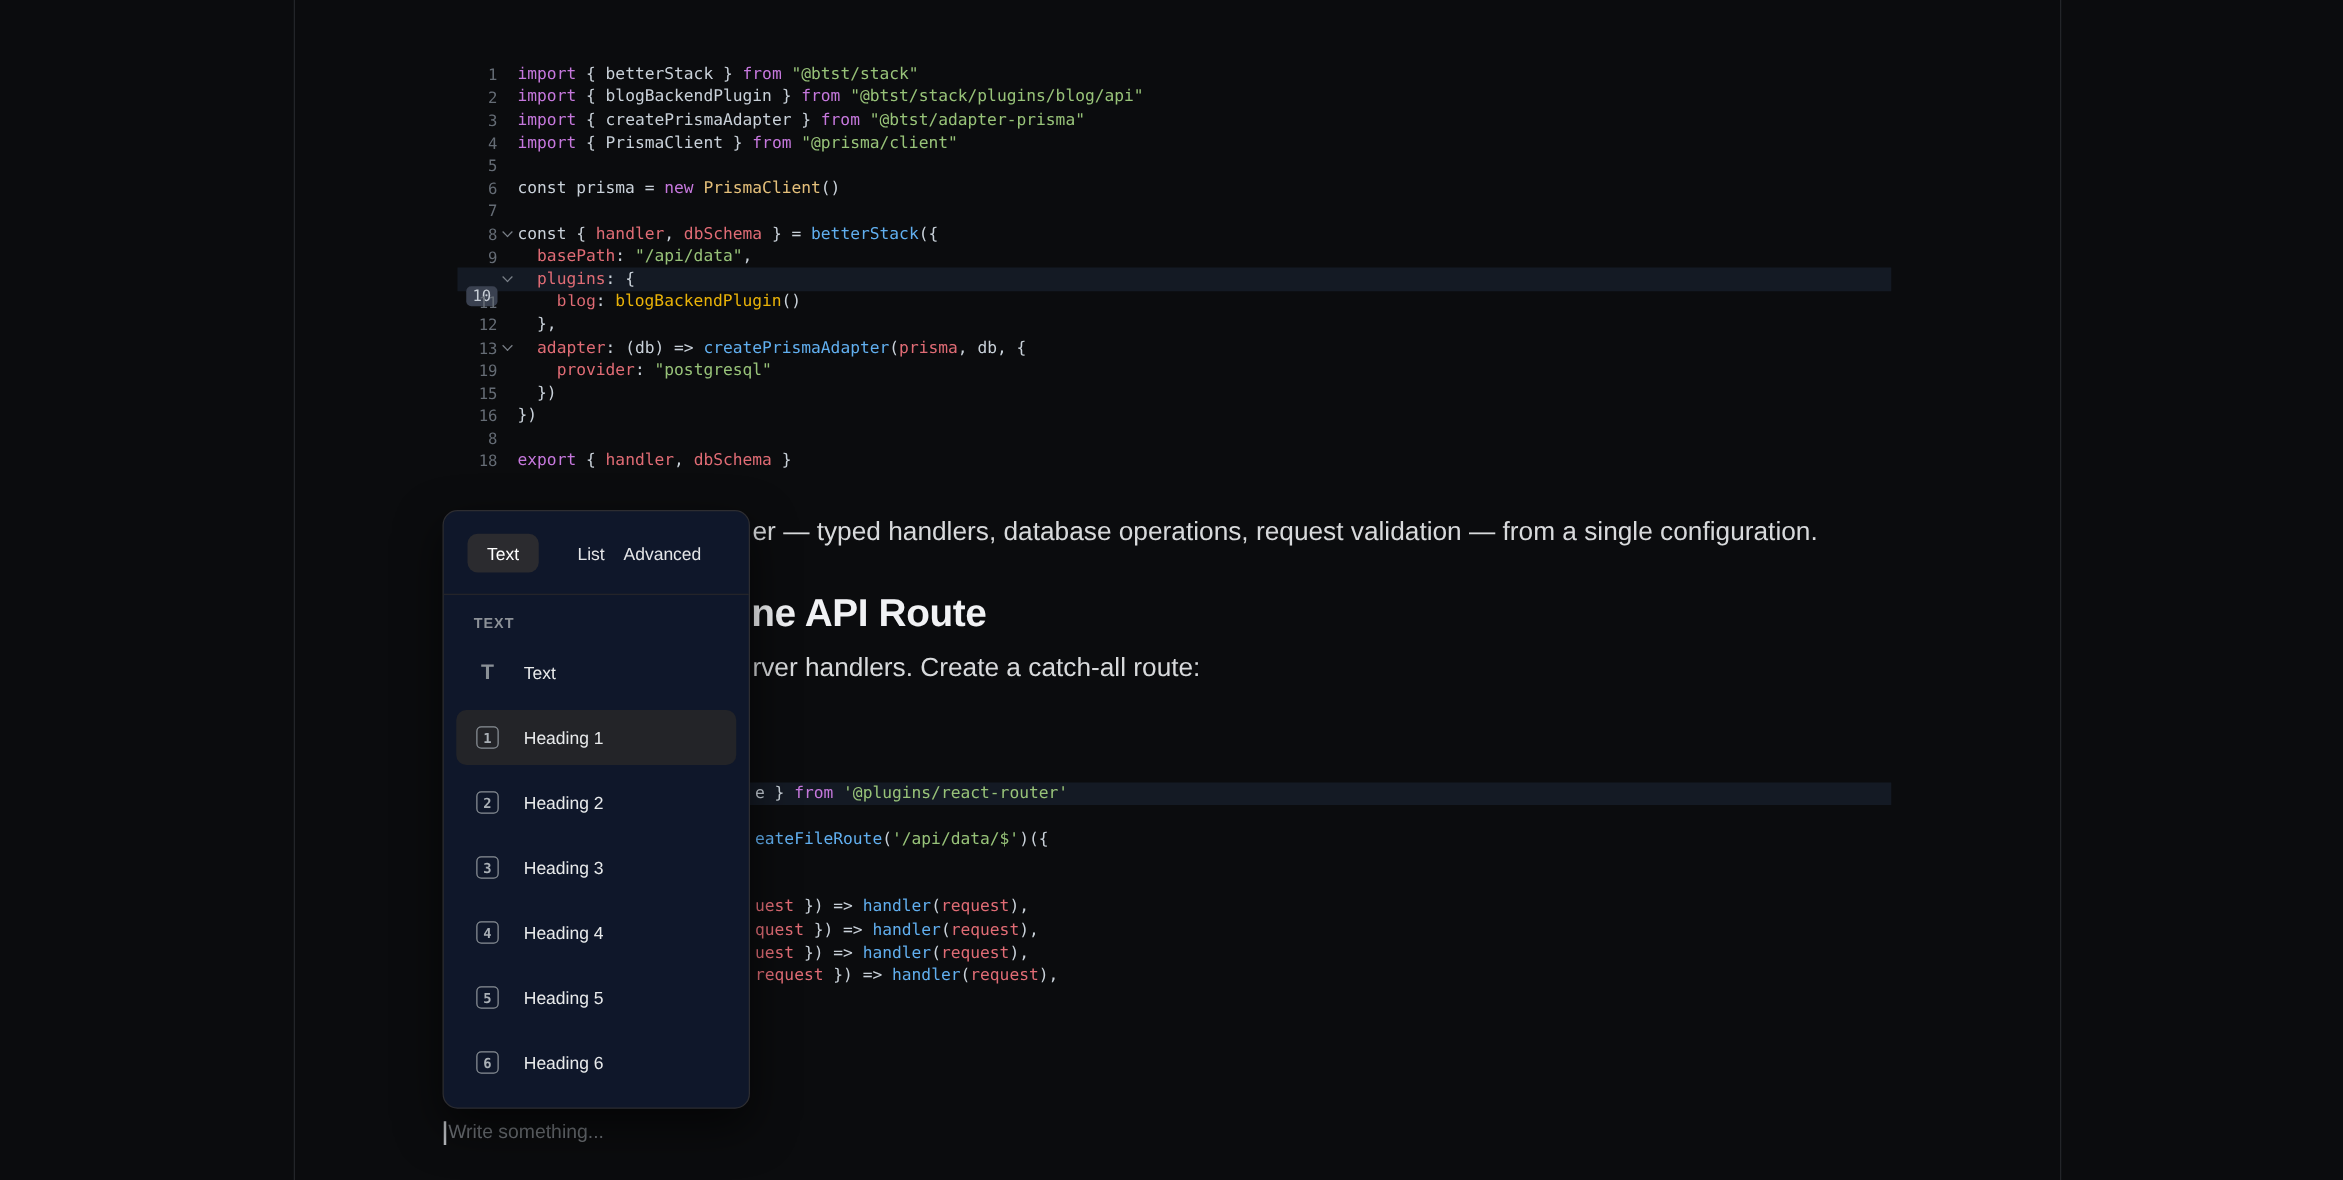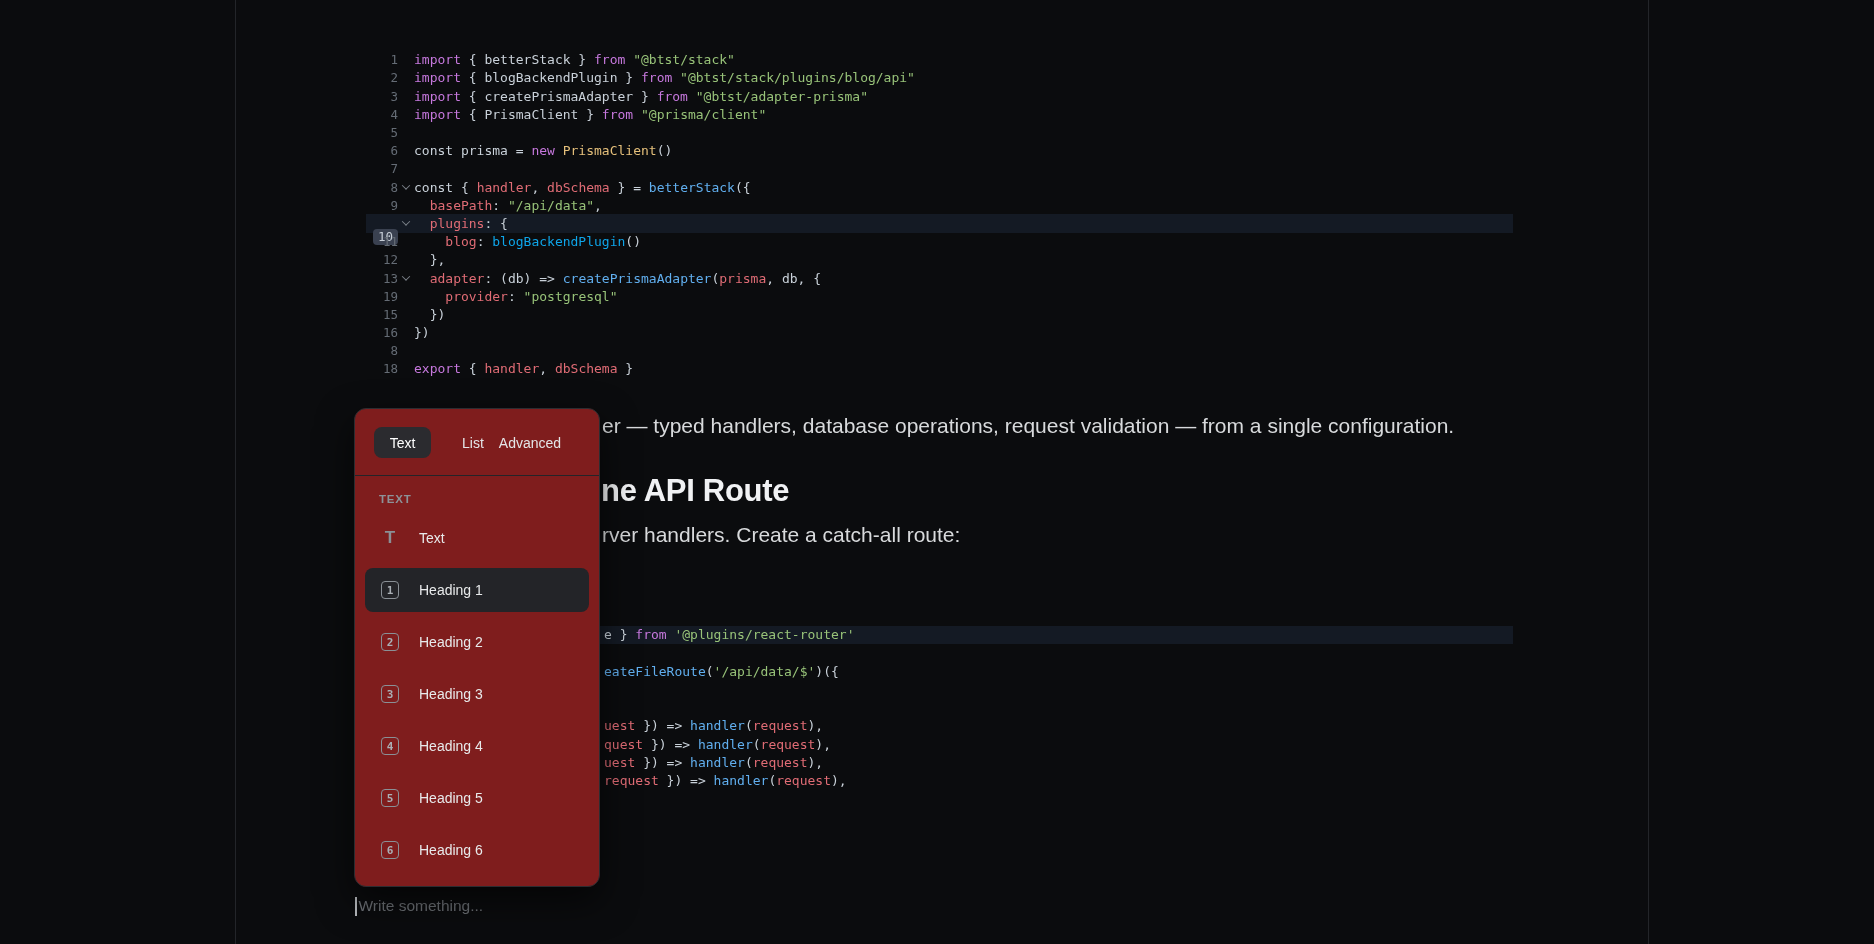--- a/index.html
+++ b/index.html
@@ -23,21 +23,21 @@
           transform:rotate(45deg) translate(-1px,-1px); display:inline-block; }
   .num-badge { background:#3a4150; color:#c7ced6; border-radius:4px; padding:0 5px; display:inline-block; line-height:16px;margin-top:28px; }
   .code-text { white-space:pre; }
   .codeblock2 .code-row { padding-left:238px; }
   
   .frag { position:absolute; color:#d8dadc; font-size:21px; white-space:nowrap; }
   .frag-heading { position:absolute; color:#f1f2f4; font-size:31px; font-weight:600; letter-spacing:-0.3px; white-space:nowrap; }
   
   .popup {
     position:absolute; left:354px; top:408px; width:246px; height:479px;
-    background:#7f1d1d; border:1px solid #2d2d31; border-radius:12px;
+    background:#0f172a; border:1px solid #2d2d31; border-radius:12px;
     box-shadow:0 14px 36px rgba(0,0,0,0.6); z-index:10;
   }
   .tabs { display:flex; align-items:center; padding:18px 0 0 19px; }
   .tab { font-size:14px; font-weight:500; color:#e4e5e7; cursor:default; }
   .tab.active { background:#2b2b2f; border-radius:8px; width:57px; height:31px;
                 display:flex; align-items:center; justify-content:center; color:#fff; }
   .tab.t-list { margin-left:31px; }
   .tab.t-adv  { margin-left:15px; }
   .popup-divider { height:1px; background:#242429; margin-top:17px; }
   .section-label { color:#8d9298; font-size:11.5px; font-weight:700; letter-spacing:0.8px; margin:17px 0 0 24px; }
@@ -68,21 +68,21 @@
       <div class="code-row"><span class="gutter">1</span><span class="chevslot"></span><span class="code-text"><span style="color: rgb(198, 120, 221);">import</span><span style="color: rgb(201, 209, 217);"> { betterStack } </span><span style="color: rgb(198, 120, 221);">from</span><span style="color: rgb(152, 195, 121);"> "@btst/stack"</span></span></div>
       <div class="code-row"><span class="gutter">2</span><span class="chevslot"></span><span class="code-text"><span style="color: rgb(198, 120, 221);">import</span><span style="color: rgb(201, 209, 217);"> { blogBackendPlugin } </span><span style="color: rgb(198, 120, 221);">from</span><span style="color: rgb(152, 195, 121);"> "@btst/stack/plugins/blog/api"</span></span></div>
       <div class="code-row"><span class="gutter">3</span><span class="chevslot"></span><span class="code-text"><span style="color: rgb(198, 120, 221);">import</span><span style="color: rgb(201, 209, 217);"> { createPrismaAdapter } </span><span style="color: rgb(198, 120, 221);">from</span><span style="color: rgb(152, 195, 121);"> "@btst/adapter-prisma"</span></span></div>
       <div class="code-row"><span class="gutter">4</span><span class="chevslot"></span><span class="code-text"><span style="color: rgb(198, 120, 221);">import</span><span style="color: rgb(201, 209, 217);"> { PrismaClient } </span><span style="color: rgb(198, 120, 221);">from</span><span style="color: rgb(152, 195, 121);"> "@prisma/client"</span></span></div>
       <div class="code-row"><span class="gutter">5</span><span class="chevslot"></span><span class="code-text"></span></div>
       <div class="code-row"><span class="gutter">6</span><span class="chevslot"></span><span class="code-text"><span style="color: rgb(201, 209, 217);">const prisma = </span><span style="color: rgb(198, 120, 221);">new</span><span style="color: rgb(229, 192, 123);"> PrismaClient</span><span style="color: rgb(201, 209, 217);">()</span></span></div>
       <div class="code-row"><span class="gutter">7</span><span class="chevslot"></span><span class="code-text"></span></div>
       <div class="code-row"><span class="gutter">8</span><span class="chevslot"><span class="chev"></span></span><span class="code-text"><span style="color: rgb(201, 209, 217);">const { </span><span style="color: rgb(224, 108, 117);">handler</span><span style="color: rgb(201, 209, 217);">, </span><span style="color: rgb(224, 108, 117);">dbSchema</span><span style="color: rgb(201, 209, 217);"> } = </span><span style="color: rgb(97, 175, 239);">betterStack</span><span style="color: rgb(201, 209, 217);">({</span></span></div>
       <div class="code-row"><span class="gutter">9</span><span class="chevslot"></span><span class="code-text"><span style="color: rgb(201, 209, 217);">  </span><span style="color: rgb(224, 108, 117);">basePath</span><span style="color: rgb(201, 209, 217);">: </span><span style="color: rgb(152, 195, 121);">"/api/data"</span><span style="color: rgb(201, 209, 217);">,</span></span></div>
       <div class="code-row hl"><span class="gutter"><span class="num-badge">10</span></span><span class="chevslot"><span class="chev"></span></span><span class="code-text"><span style="color: rgb(201, 209, 217);">  </span><span style="color: rgb(224, 108, 117);">plugins</span><span style="color: rgb(201, 209, 217);">: {</span></span></div>
-      <div class="code-row"><span class="gutter">11</span><span class="chevslot"></span><span class="code-text"><span style="color: rgb(201, 209, 217);">    </span><span style="color: rgb(224, 108, 117);">blog</span><span style="color: rgb(201, 209, 217);">: </span><span style="color: #0ea5e9; text-align: center;">blogBackendPlugin</span><span style="color: rgb(201, 209, 217);">()</span></span></div>
+      <div class="code-row"><span class="gutter">11</span><span class="chevslot"></span><span class="code-text"><span style="color: rgb(201, 209, 217);">    </span><span style="color: rgb(224, 108, 117); font-family: Liberation Mono, monospace;">blog</span><span style="color: rgb(201, 209, 217);">: </span><span style="color: #eab308; text-align: center;">blogBackendPlugin</span><span style="color: rgb(201, 209, 217);">()</span></span></div>
       <div class="code-row"><span class="gutter">12</span><span class="chevslot"></span><span class="code-text"><span style="color: rgb(201, 209, 217);">  },</span></span></div>
       <div class="code-row"><span class="gutter">13</span><span class="chevslot"><span class="chev"></span></span><span class="code-text"><span style="color: rgb(201, 209, 217);">  </span><span style="color: rgb(224, 108, 117);">adapter</span><span style="color: rgb(201, 209, 217);">: (db) =&gt; </span><span style="color: rgb(97, 175, 239);">createPrismaAdapter</span><span style="color: rgb(201, 209, 217);">(</span><span style="color: rgb(224, 108, 117);">prisma</span><span style="color: rgb(201, 209, 217);">, db, {</span></span></div>
       <div class="code-row"><span class="gutter">19</span><span class="chevslot"></span><span class="code-text"><span style="color: rgb(201, 209, 217);">    </span><span style="color: rgb(224, 108, 117);">provider</span><span style="color: rgb(201, 209, 217);">: </span><span style="color: rgb(152, 195, 121);">"postgresql"</span></span></div>
       <div class="code-row"><span class="gutter">15</span><span class="chevslot"></span><span class="code-text"><span style="color: rgb(201, 209, 217);">  })</span></span></div>
       <div class="code-row"><span class="gutter">16</span><span class="chevslot"></span><span class="code-text"><span style="color: rgb(201, 209, 217);">})</span></span></div>
       <div class="code-row"><span class="gutter">8</span><span class="chevslot"></span><span class="code-text"></span></div>
       <div class="code-row"><span class="gutter">18</span><span class="chevslot"></span><span class="code-text"><span style="color: rgb(198, 120, 221);">export</span><span style="color: rgb(201, 209, 217);"> { </span><span style="color: rgb(224, 108, 117);">handler</span><span style="color: rgb(201, 209, 217);">, </span><span style="color: rgb(224, 108, 117);">dbSchema</span><span style="color: rgb(201, 209, 217);"> }</span></span></div>
     </div>
 
   <div class="frag" style="left:602px; top:414px;">er — typed handlers, database operations, request validation — from a single configuration.</div>

